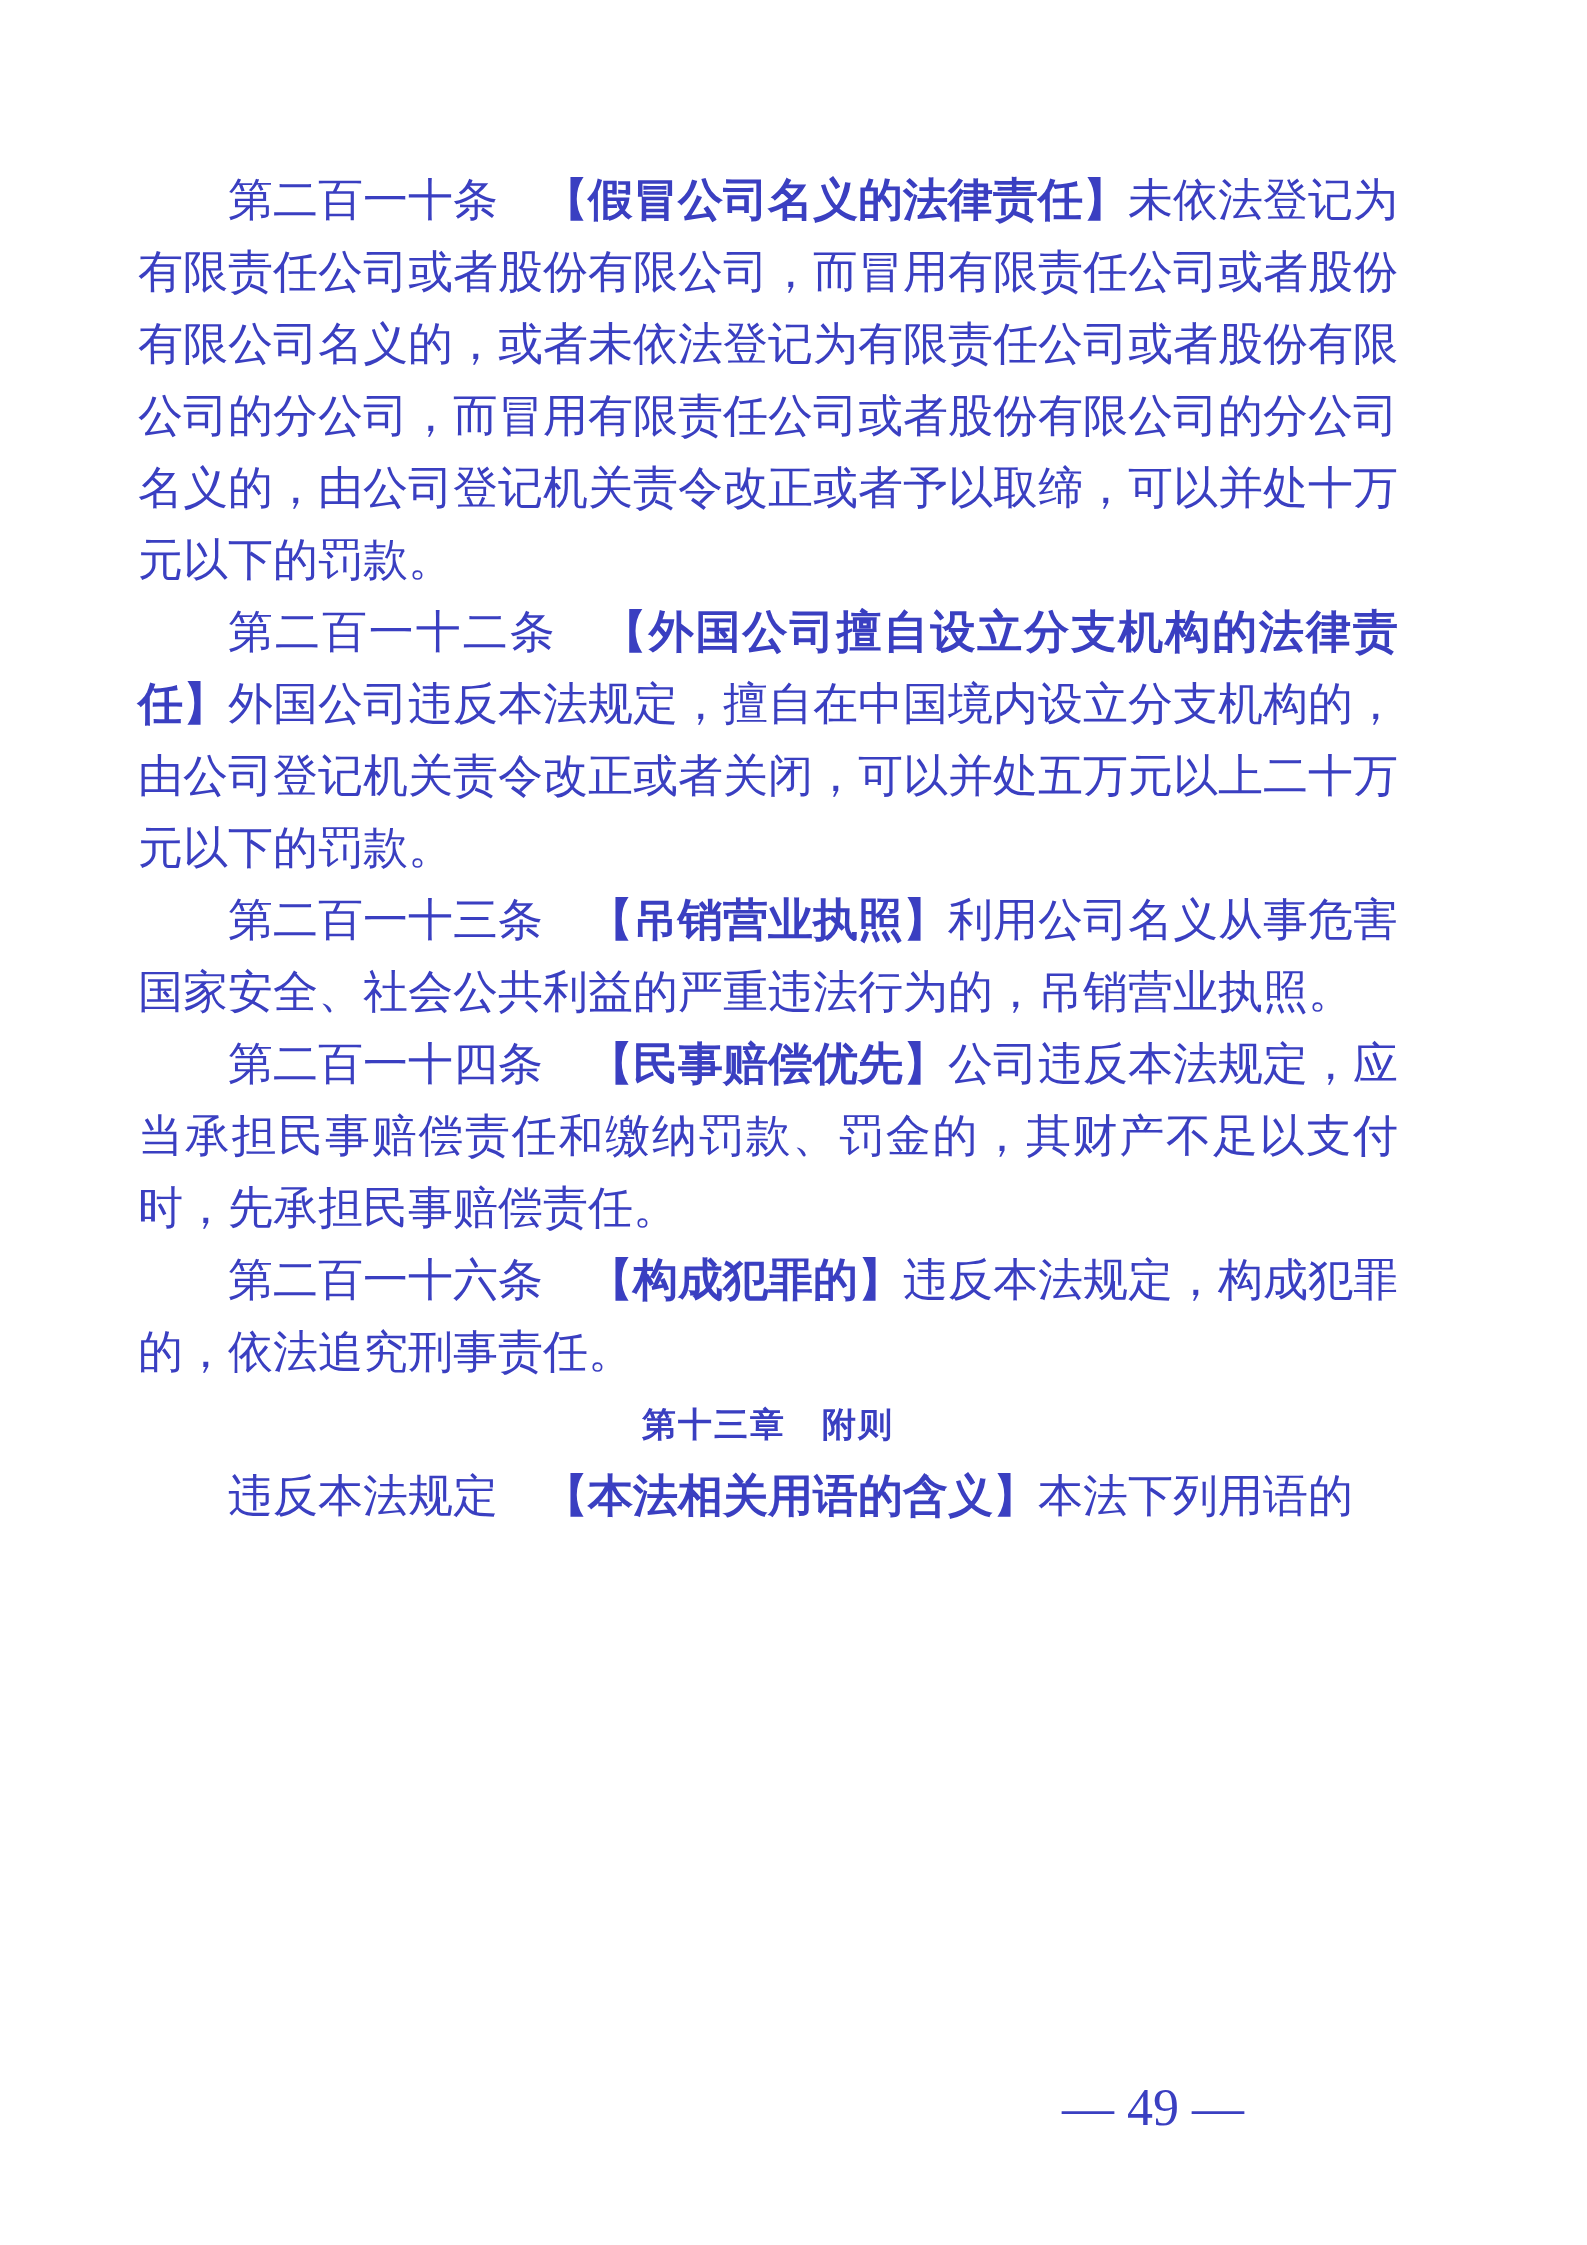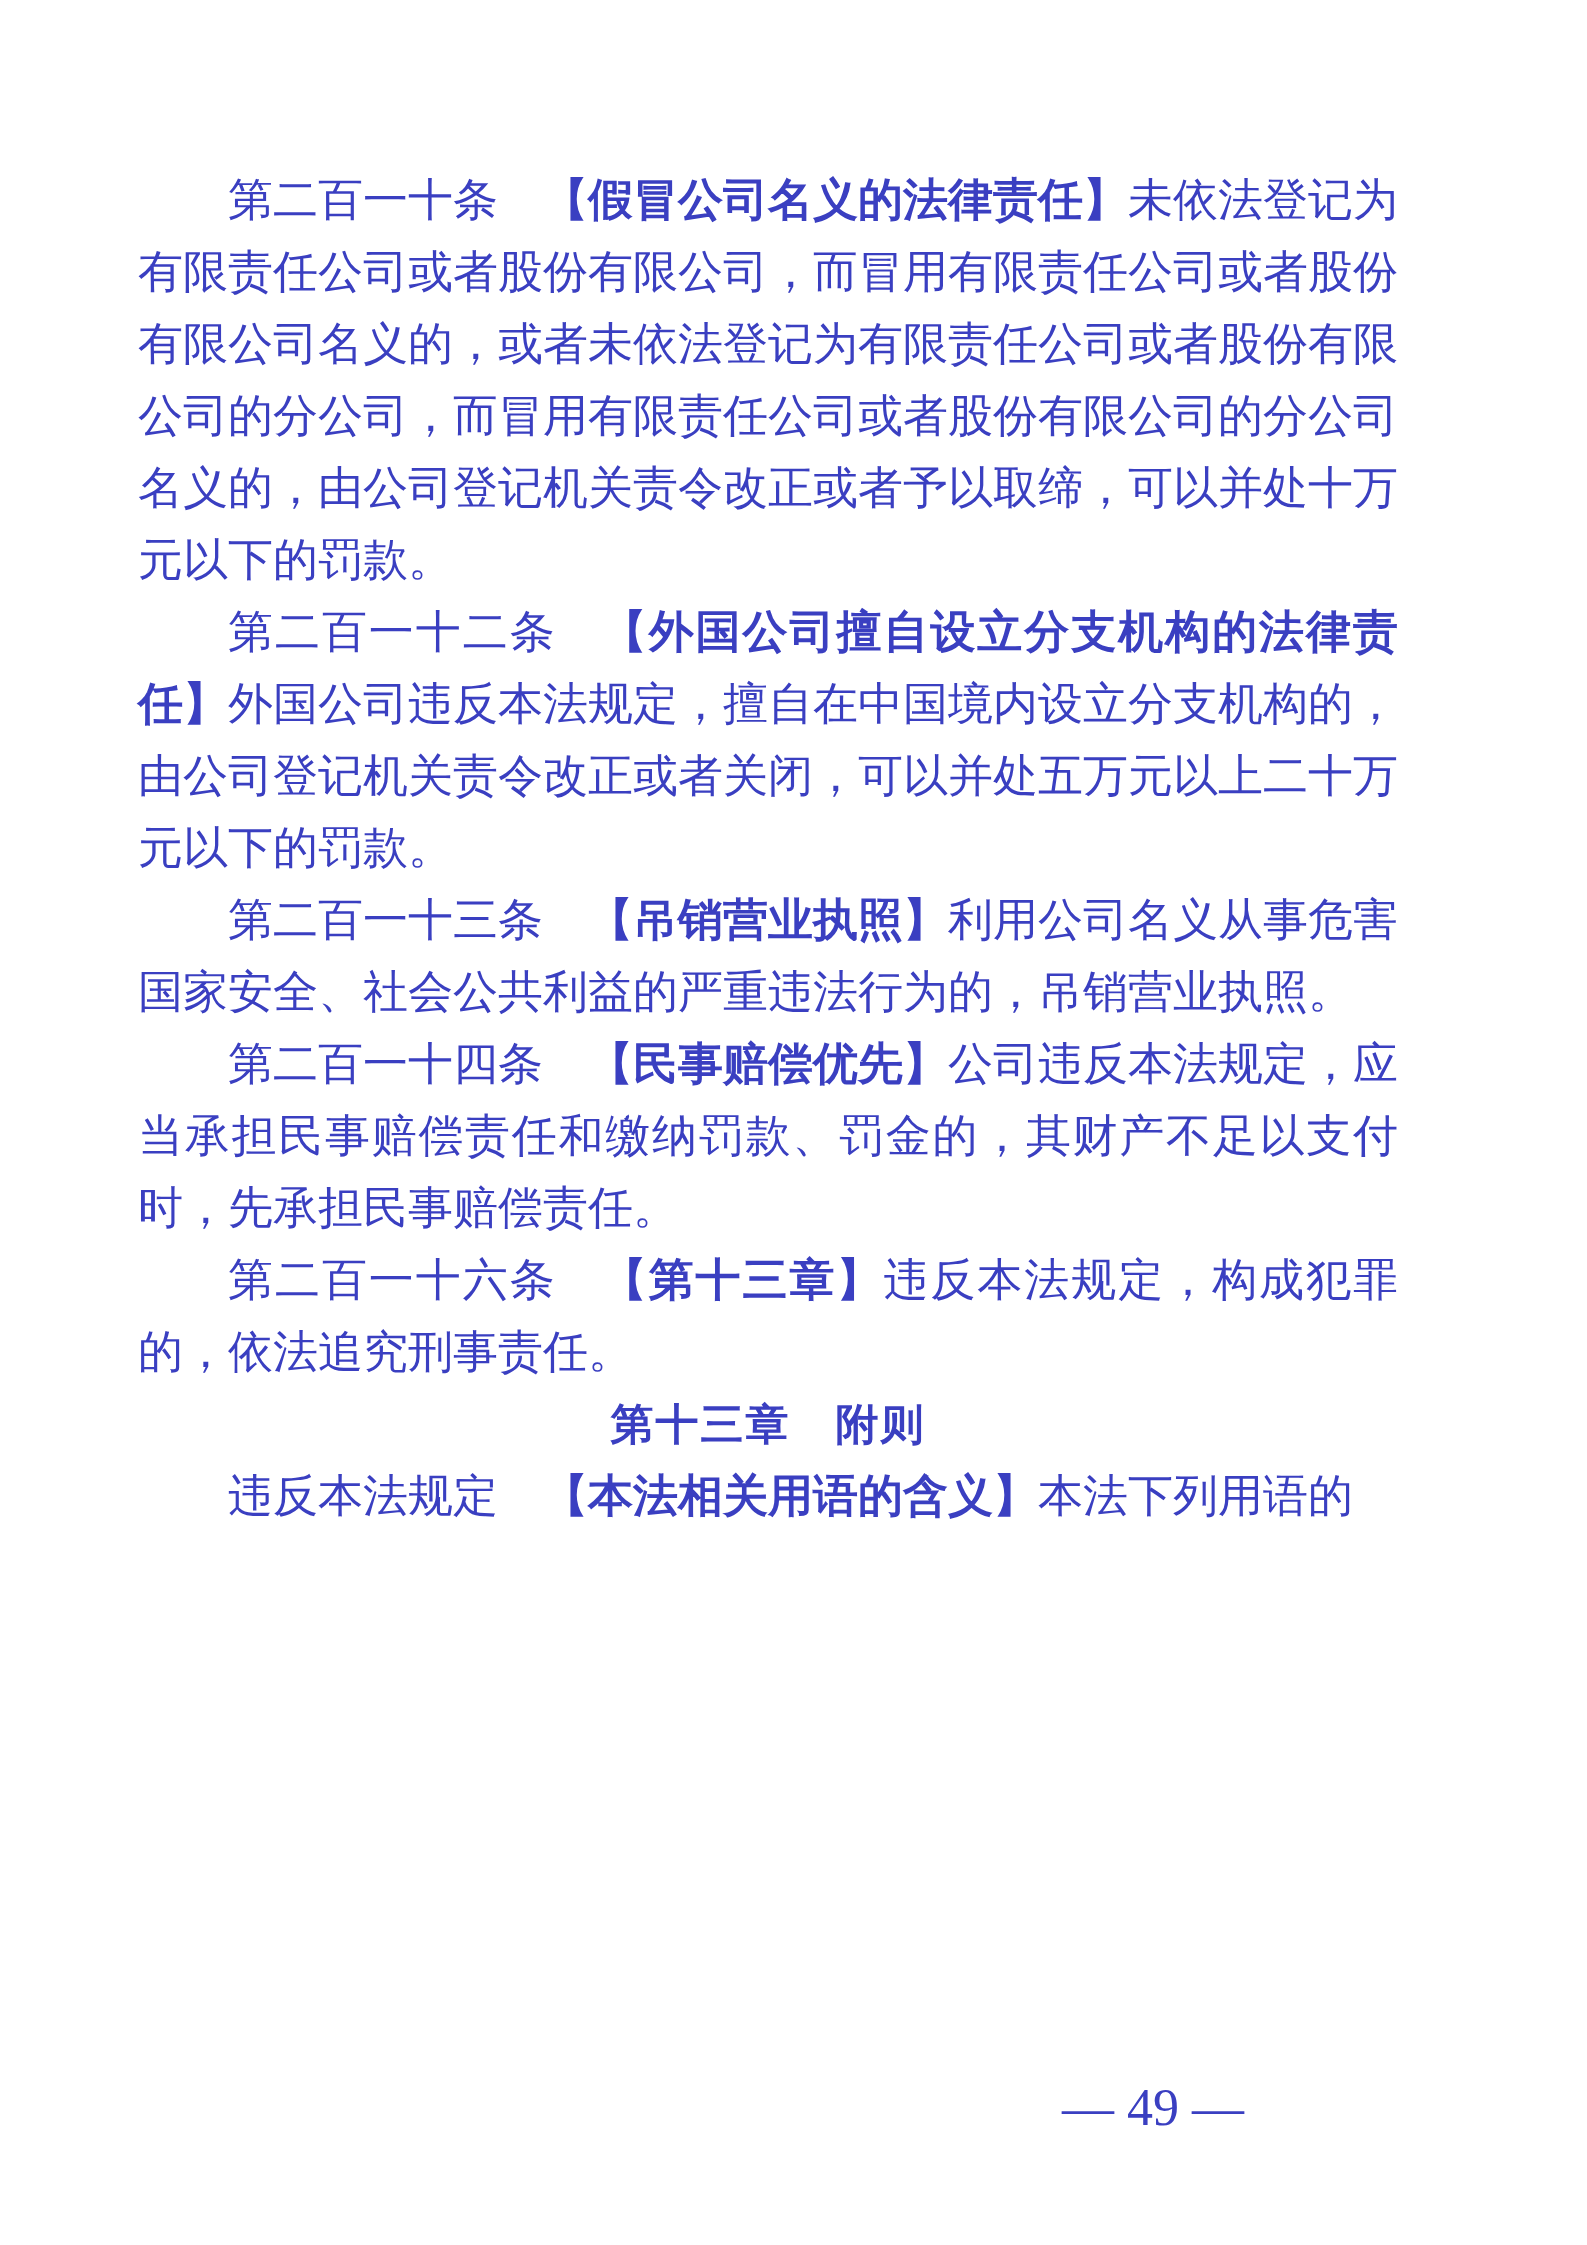--- a/index.html
+++ b/index.html
@@ -40,21 +40,21 @@
   .art-num {
     margin-right: 1em;
   }
   .art-title {
     font-weight: bold;
   }
   .chapter-heading {
     margin: 0;
     text-indent: 0;
     text-align: center;
-    font-size: 43px;
+    font-size: 34px;
     line-height: 72px;
     font-weight: bold;
     font-family: "Liberation Sans", "DejaVu Sans", sans-serif;
     letter-spacing: 2px;
   }
   .page-number {
     position: absolute;
     top: 2086px;
     right: 188px;
     font-size: 52px;
@@ -72,21 +72,21 @@
     <p class="para"><span class="art-num">第二百一十条</span><span class="art-title">【假冒公司名义的法律责任】</span><span class="art-body">未依法登记为有限责任公司或者股份有限公司，而冒用有限责任公司或者股份有限公司名义的，或者未依法登记为有限责任公司或者股份有限公司的分公司，而冒用有限责任公司或者股份有限公司的分公司名义的，由公司登记机关责令改正或者予以取缔，可以并处十万元以下的罚款。</span></p>
 
 
 
     <p class="para"><span class="art-num">第二百一十二条</span><span class="art-title">【外国公司擅自设立分支机构的法律责任】</span><span class="art-body">外国公司违反本法规定，擅自在中国境内设立分支机构的，由公司登记机关责令改正或者关闭，可以并处五万元以上二十万元以下的罚款。</span></p>
 
     <p class="para"><span class="art-num">第二百一十三条</span><span class="art-title">【吊销营业执照】</span><span class="art-body">利用公司名义从事危害国家安全、社会公共利益的严重违法行为的，吊销营业执照。</span></p>
 
     <p class="para"><span class="art-num">第二百一十四条</span><span class="art-title">【民事赔偿优先】</span><span class="art-body">公司违反本法规定，应当承担民事赔偿责任和缴纳罚款、罚金的，其财产不足以支付时，先承担民事赔偿责任。</span></p>
 
-    <p class="para"><span class="art-num">第二百一十六条</span><span class="art-title">【第十三章】</span><span class="art-body">违反本法规定，构成犯罪的，依法追究刑事责任。</span></p>
+    <p class="para"><span class="art-num">第二百一十六条</span><span class="art-title">【构成犯罪的】</span><span class="art-body">违反本法规定，构成犯罪的，依法追究刑事责任。</span></p>
 
     <div class="chapter-heading">第十三章　附则</div>
 
     <p class="para"><span class="art-num">违反本法规定</span><span class="art-title">【本法相关用语的含义】</span><span class="art-body">本法下列用语的</span></p>
 
   </div>
 
   <div class="page-number">— 49 —</div>
 </div>
 

